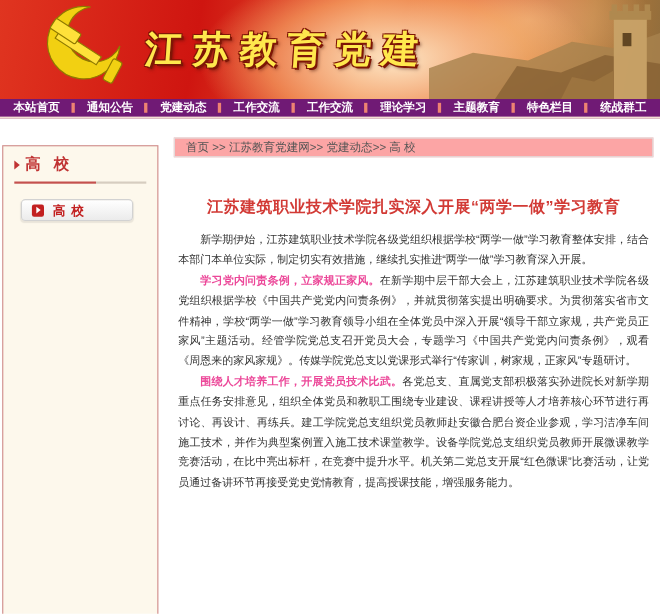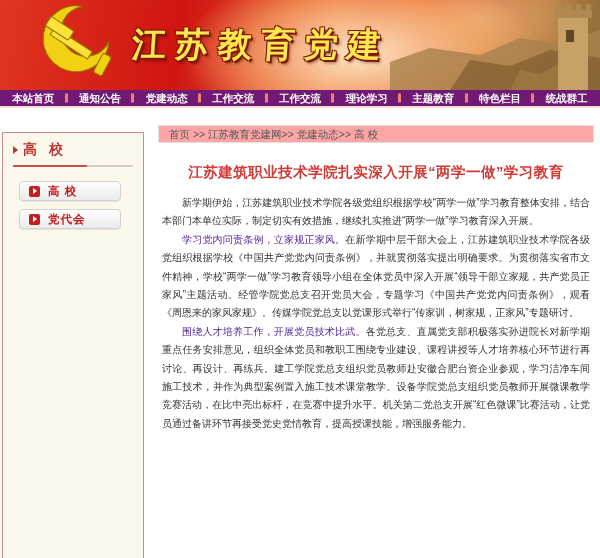--- a/index.html
+++ b/index.html
@@ -47,26 +47,26 @@
     cursor:pointer; }
   .btn-icon { width:11px; height:11px; background:#c22020; border-radius:2px; position:relative; flex:none; }
   .btn-icon::after { content:""; position:absolute; left:4px; top:2.5px;
     border-left:4px solid #fff; border-top:3px solid transparent; border-bottom:3px solid transparent; }
   .side-btn span.lbl { color:#c22020; font-size:11.5px; font-weight:bold; letter-spacing:1px; white-space:nowrap; }
 
   
   .main { margin-left:158px; width:436px; }
   .breadcrumb { margin-top:17px; height:18px; background:#fca5a5; border:1px solid #e0e0e0;
     font-size:10.5px; color:#555; line-height:16px; padding-left:10px; cursor:pointer; }
-  .article-title { margin-top:20px; text-align:center; color:#d23a35; font-size:14.5px;
+  .article-title { margin-top:36px; text-align:center; color:#d23a35; font-size:14.5px;
     font-weight:bold; letter-spacing:.5px; }
   .article { margin-top:12px; padding:0 4px; }
   .article p { font-size:10px; color:#333; line-height:18.4px; text-align:justify;
     text-indent:2em; }
-  .article p b { font-weight:normal; color:#4c1d95; }
+  .article p b { font-weight:bold; color:#ec4899; }
 </style>
 </head>
 <body>
 
 <div class="banner">
   <svg class="emblem" viewBox="0 0 120 120">
     <g transform="rotate(-12 60 60)">
       <path d="M84 10 A46 46 0 1 0 110 66 A35 35 0 1 1 84 10 Z" fill="#f2d012" stroke="#8f7a00" stroke-width="1.5"></path>
       <rect x="88" y="80" width="13" height="30" rx="3" transform="rotate(40 94 95)" fill="#f2d012" stroke="#8f7a00" stroke-width="1.5"></rect>
       <rect x="52" y="26" width="12" height="62" transform="rotate(-45 58 57)" fill="#ffe13a" stroke="#8f7a00" stroke-width="1.5"></rect>
@@ -122,24 +122,20 @@
     <div class="side-divider"></div>
     <div class="side-list">
 
         <div class="side-btn">
           <span class="btn-icon"></span>
           <span class="lbl">高  校</span>
         </div>
 
 
 
-        <div class="side-btn">
-          <span class="btn-icon"></span>
-          <span class="lbl">党代会</span>
-        </div>
       </div>
   </div>
 
   <div class="main">
     <div class="breadcrumb">首页 &gt;&gt; 江苏教育党建网&gt;&gt; 党建动态&gt;&gt; 高  校</div>
     <div class="article-title">江苏建筑职业技术学院扎实深入开展“两学一做”学习教育</div>
     <div class="article">
 
         <p><b></b><span>新学期伊始，江苏建筑职业技术学院各级党组织根据学校“两学一做”学习教育整体安排，结合本部门本单位实际，制定切实有效措施，继续扎实推进“两学一做”学习教育深入开展。</span></p>
 

